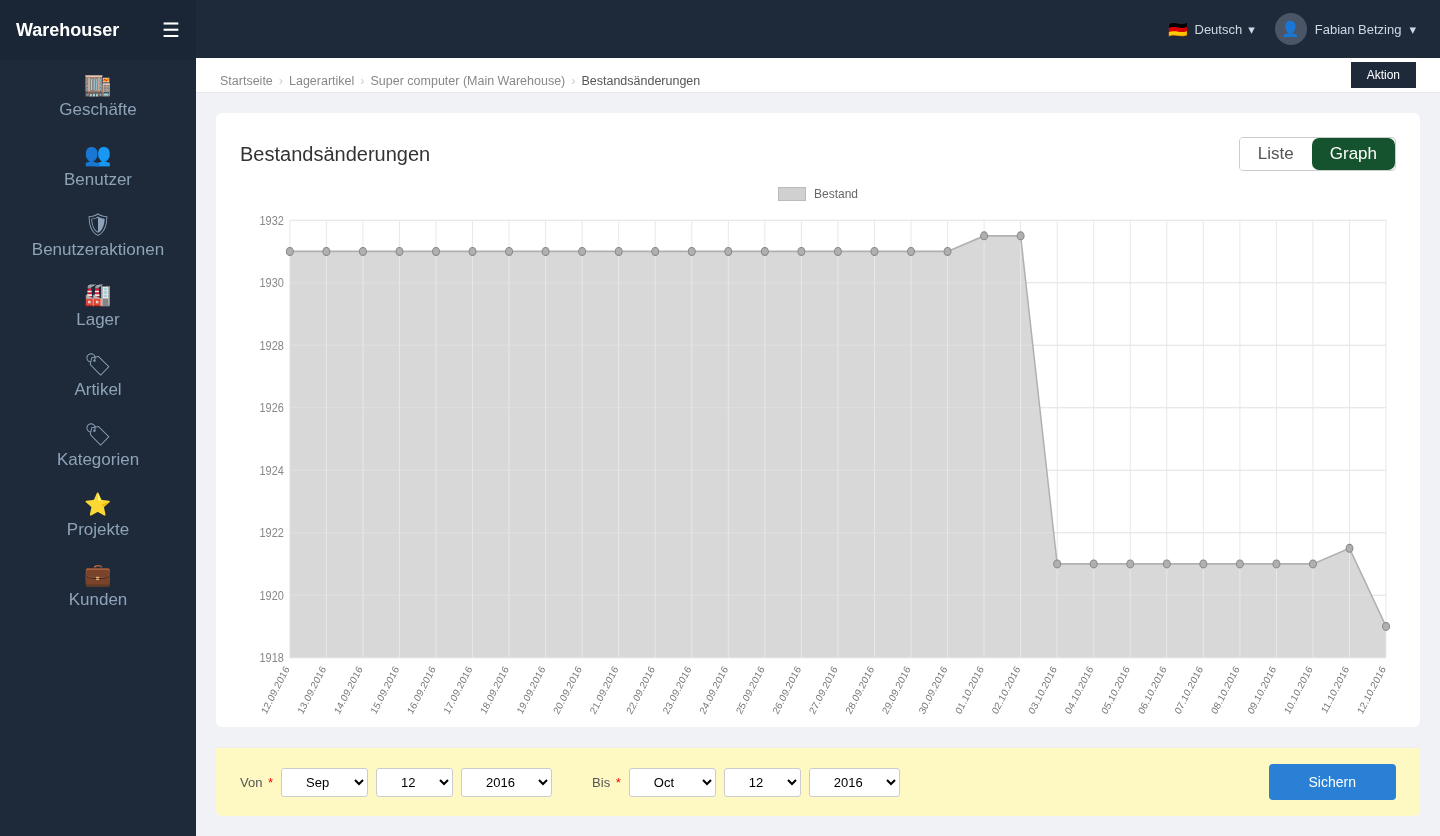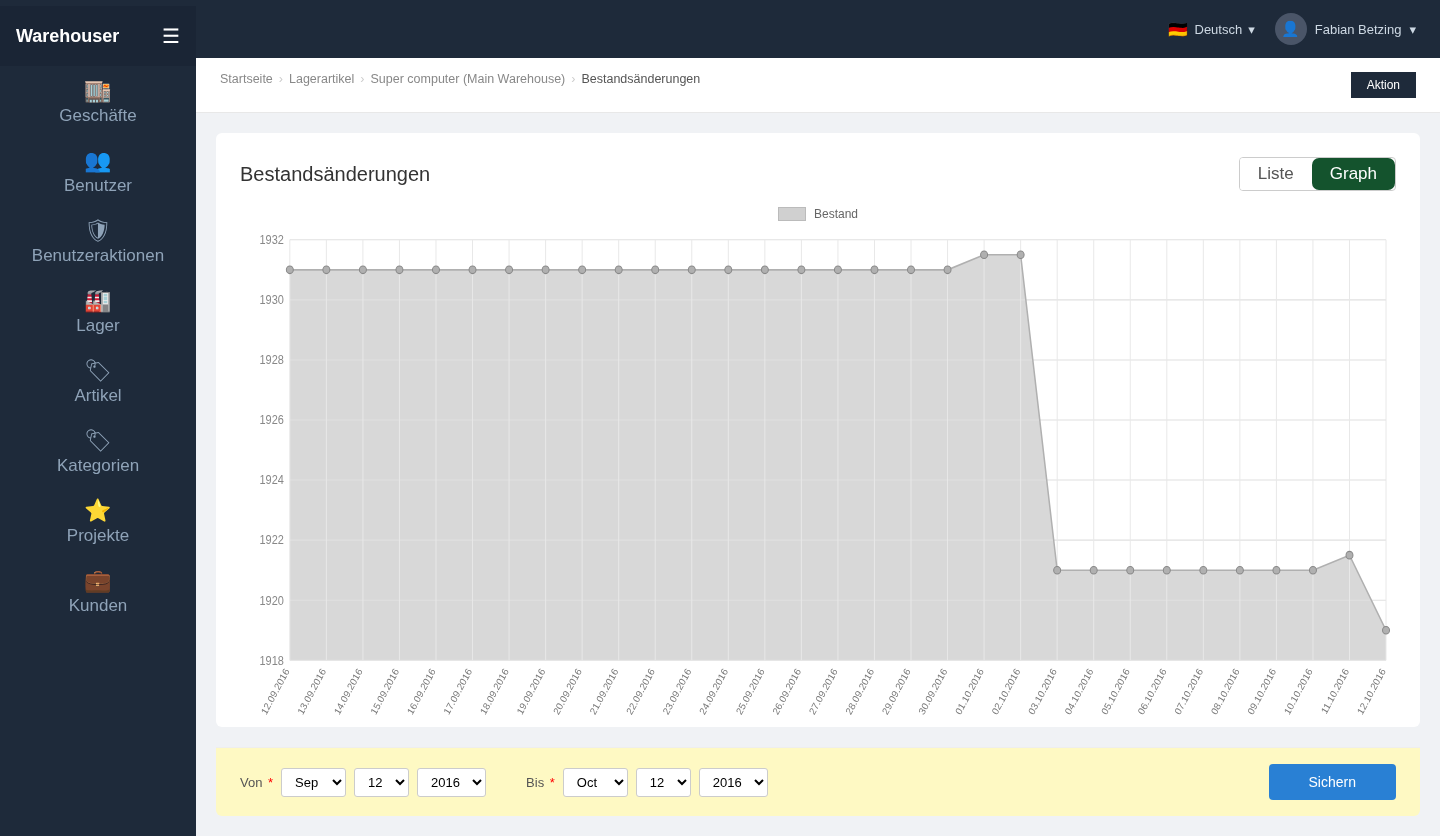--- a/index.html
+++ b/index.html
@@ -5,21 +5,21 @@
     * { box-sizing: border-box; margin: 0; padding: 0; }
     body { font-family: 'Segoe UI', Arial, sans-serif; background: #f0f2f5; display: flex; height: 836px; overflow: hidden; }
 
     
     .sidebar {
       width: 196px;
       background: #1e2a3a;
       display: flex;
       flex-direction: column;
       align-items: center;
-      padding-top: 6px;
+      padding-top: 0;
       flex-shrink: 0;
     }
     .sidebar-logo {
       width: 100%;
       background: #1a2535;
       padding: 18px 16px;
       display: flex;
       align-items: center;
       gap: 10px;
     }
@@ -105,23 +105,23 @@
       flex: 1;
       overflow-y: auto;
       background: #f0f2f5;
       display: flex;
       flex-direction: column;
     }
 
     
     .breadcrumb-bar {
       background: #fff;
-      padding: 14px 24px;
-      display: flex;
-      align-items: flex-start;
+      padding: 4px 24px;
+      display: flex;
+      align-items: flex-end;
       gap: 6px;
       font-size: 12.5px;
       color: #888;
       border-bottom: 1px solid #e8e8e8;
       flex-shrink: 0;
     }
     .breadcrumb-sep { color: #ccc; }
     .breadcrumb-link { color: #888; cursor: pointer; }
     .breadcrumb-current { color: #555; font-weight: 500; }
     .breadcrumb-action-btn {
@@ -220,21 +220,21 @@
     }
     .date-label {
       font-size: 13px;
       color: #555;
       font-weight: 500;
     }
     .required-star { color: red; margin-left: 2px; }
     .date-select {
       border: 1px solid #ccc;
       border-radius: 3px;
-      padding: 5px 9px;
+      padding: 5px 20px;
       font-size: 13px;
       background: #fff;
       cursor: pointer;
     }
     .save-btn {
       margin-left: auto;
       background: #2980d4;
       color: #fff;
       border: none;
       padding: 10px 40px;

